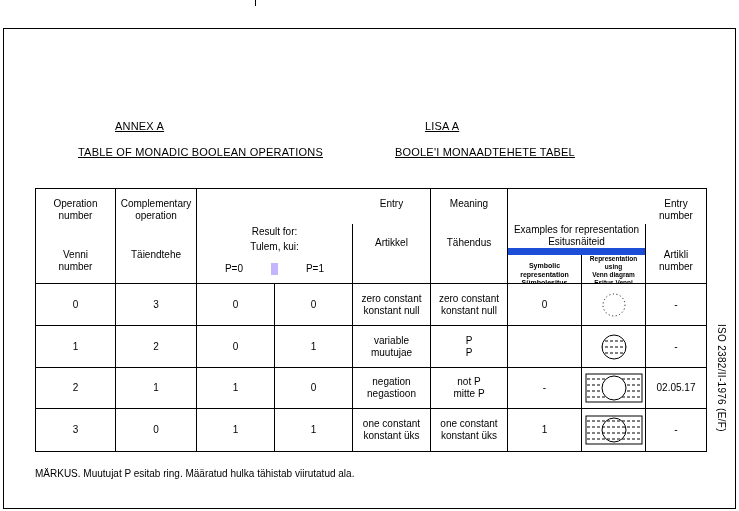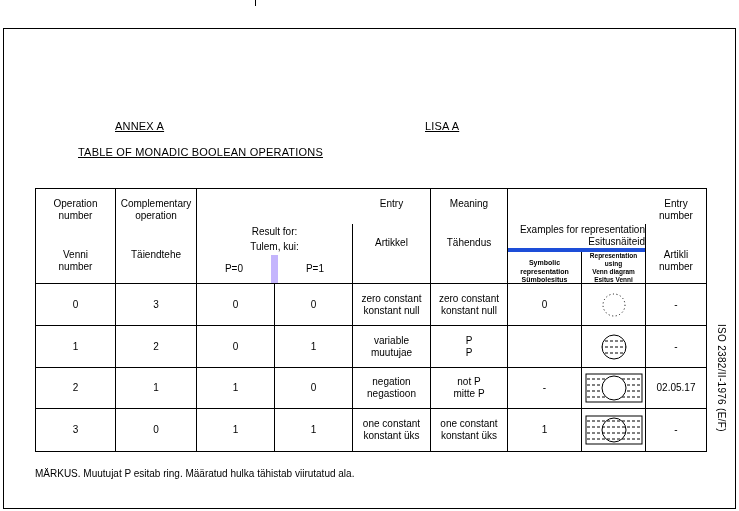--- a/index.html
+++ b/index.html
@@ -17,24 +17,24 @@
     grid-template-columns:80px 81px 78px 78px 78px 77px 74px 64px 60px;
     grid-template-rows:95px 42px 42px 41px 42px;
     border:1px solid #000;font-size:10px;line-height:12px;text-align:center;box-sizing:content-box;}
   .cell{border-right:1px solid #000;border-bottom:1px solid #000;display:flex;flex-direction:column;
         align-items:center;justify-content:center;white-space:pre-line;overflow:hidden;box-sizing:border-box;}
   .nr{border-right:none;}
   .nb{border-bottom:none;}
   .h-stack{justify-content:flex-start;padding-top:9px;gap:27px;}
   .h-span2{grid-column:span 2;padding:0;justify-content:flex-start;margin-top:35px;}
   .rh-top{height:50px;width:100%;display:flex;flex-direction:column;justify-content:space-evenly;}
-  .rh-sub{height:45px;width:100%;display:flex;}
+  .rh-sub{height:45px;width:100%;display:flex;align-items:center;}
   .rh-half{flex:1;display:flex;align-items:center;justify-content:center;}
   .rh-half + .rh-half{border-left:7px solid #c4b5fd;}
-  .eh-top{height:45px;width:100%;border-bottom:4px solid #1d4ed8;display:flex;flex-direction:column;justify-content:space-evenly;box-sizing:border-box;text-align:right;}
+  .eh-top{height:45px;width:100%;border-bottom:7px solid #1d4ed8;display:flex;flex-direction:column;justify-content:space-evenly;box-sizing:border-box;}
   .eh-sub{height:49px;width:100%;display:flex;}
   .eh-s1{width:74px;border-right:1px solid #000;box-sizing:border-box;font-size:7px;line-height:8.5px;font-weight:bold;
          display:flex;align-items:center;justify-content:center;white-space:pre-line;text-align:center;}
   .eh-s2{width:63px;font-size:6.5px;line-height:8px;font-weight:bold;
          display:flex;align-items:center;justify-content:center;white-space:pre-line;text-align:center;}
   .venn-cell svg{display:block;}
   .note{position:absolute;left:35px;font-size:10px;white-space:nowrap;}
   .note-en{top:455px;}
   .note-et{top:468px;}
   .side-label{position:absolute;left:707px;top:298px;width:28px;height:160px;
@@ -44,20 +44,21 @@
 </head>
 <body>
 
 <div class="page">
   <div class="fold-mark"></div>
   <div class="frame"></div>
 
   <div class="title title-annex-en">ANNEX A</div>
   <div class="title title-annex-et">LISA A</div>
   <div class="title title-table-en">TABLE OF MONADIC BOOLEAN OPERATIONS</div>
+  <div class="title title-table-et">BOOLE'I MONAADTEHETE TABEL</div>
 
   <div class="iso-table">
 
     <div class="cell h-stack">
       <div>Operation
 number</div>
       <div>Venni
 number</div>
     </div>
     <div class="cell h-stack">

